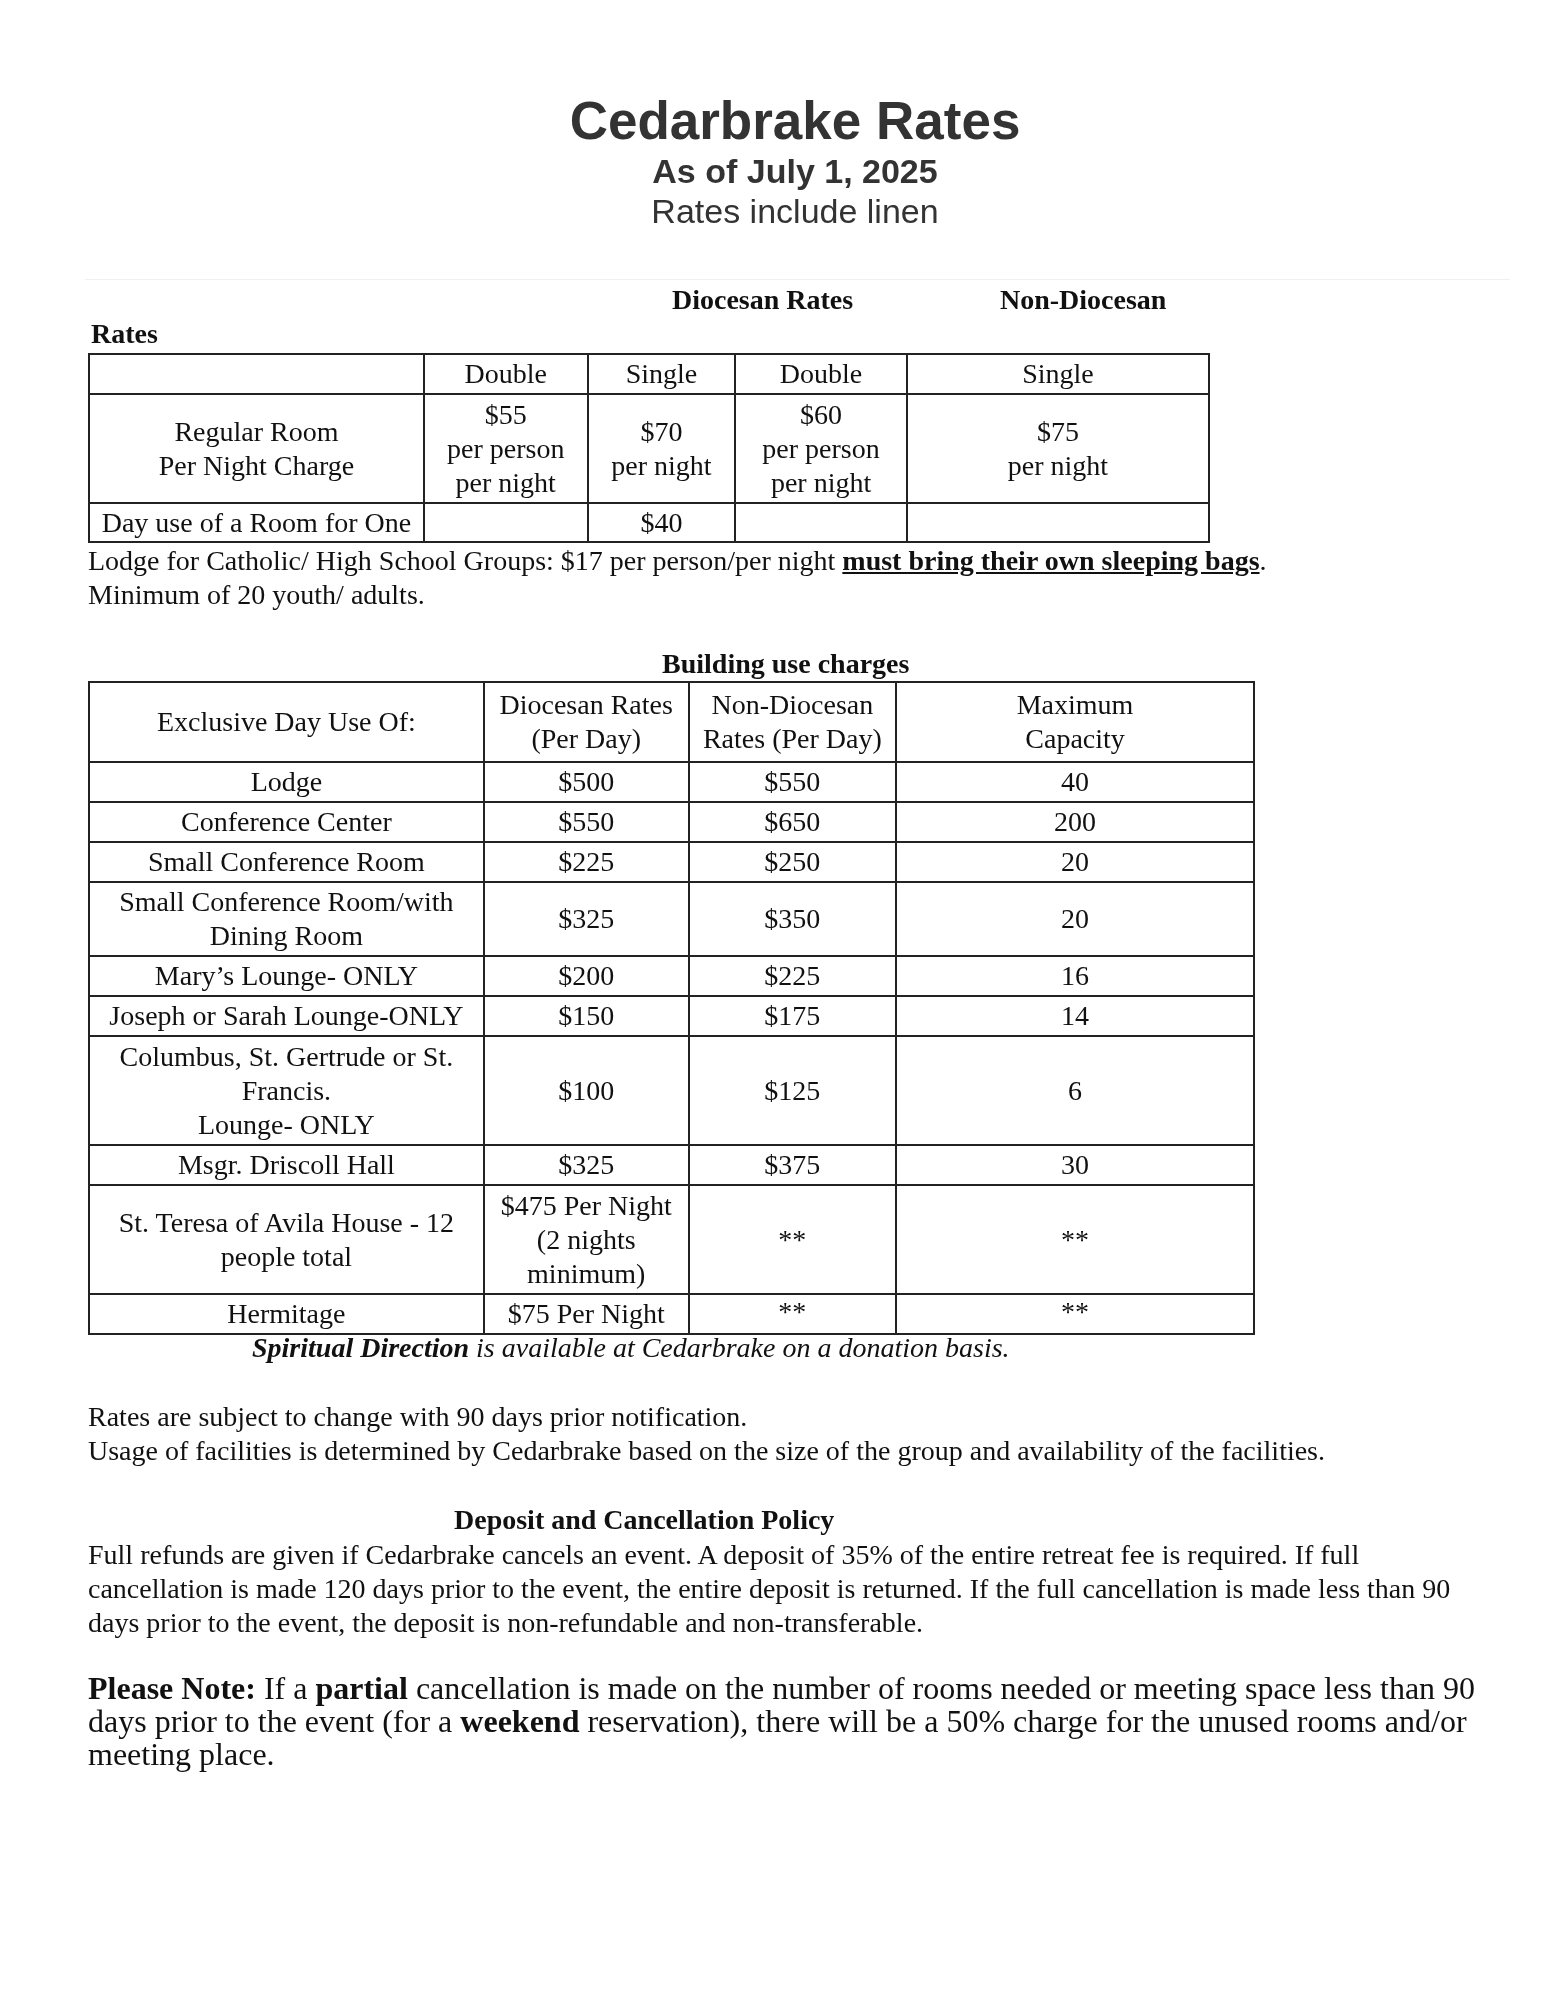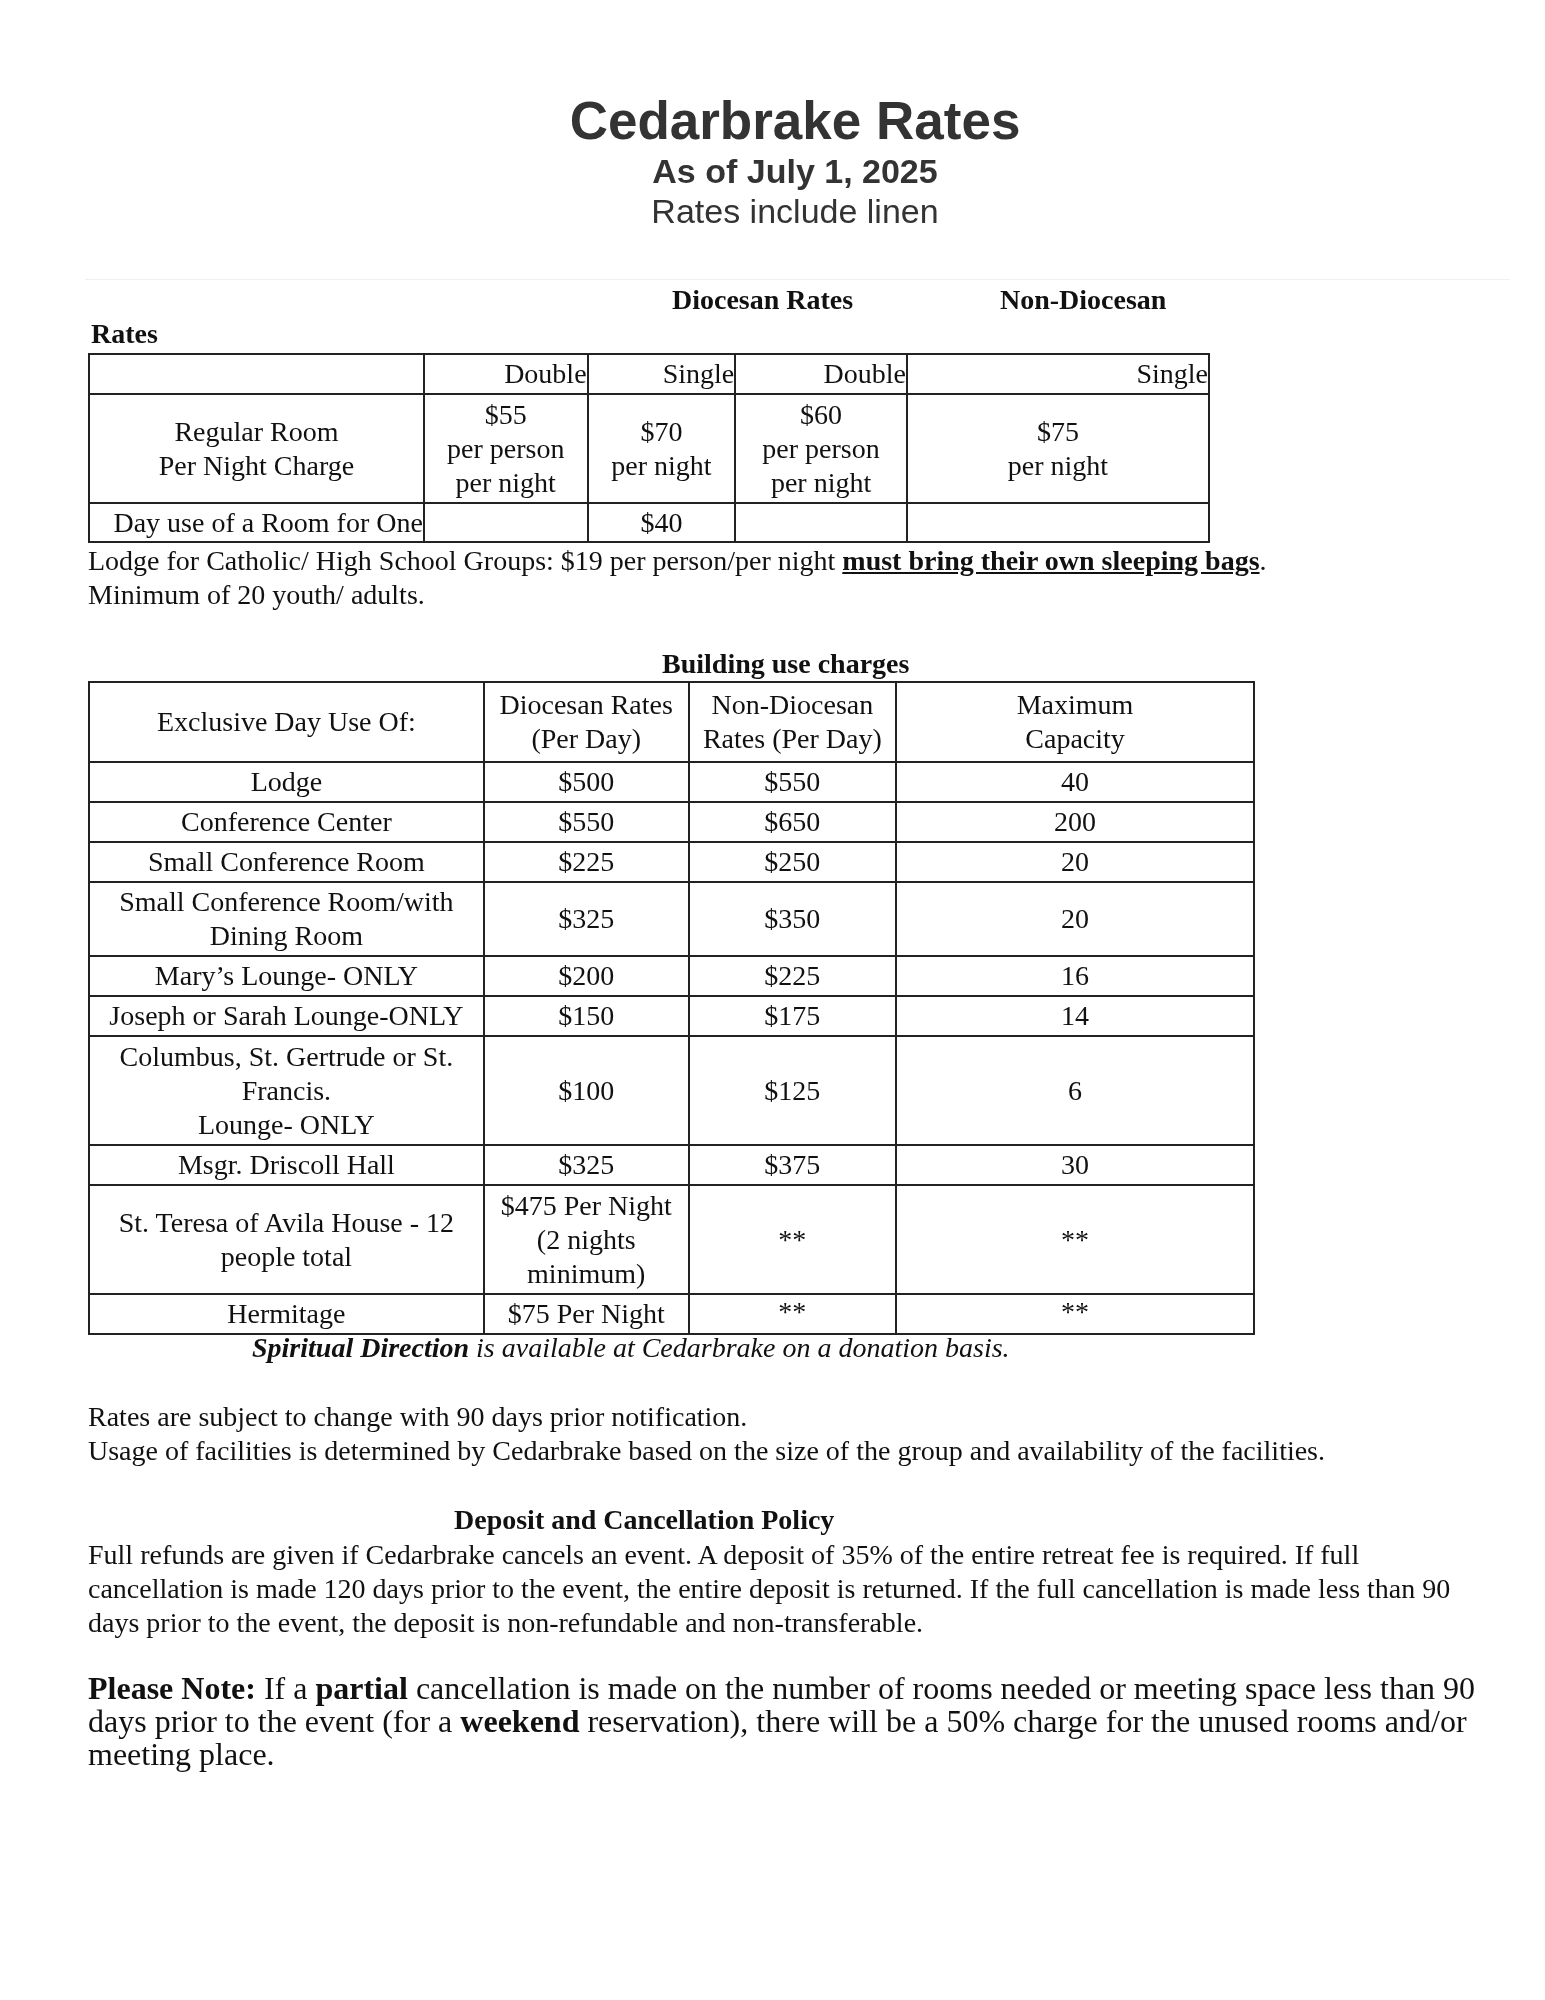--- a/index.html
+++ b/index.html
@@ -8,21 +8,21 @@
   .title { left:0; width:1590px; top:90px; text-align:center; font-family:"Liberation Sans", sans-serif; font-weight:bold; font-size:53px; color:#333; }
   .subtitle { left:0; width:1590px; top:152px; text-align:center; font-family:"Liberation Sans", sans-serif; font-weight:bold; font-size:34px; color:#333; }
   .subnote { left:0; width:1590px; top:192px; text-align:center; font-family:"Liberation Sans", sans-serif; font-size:34px; color:#333; }
   .sep { left:85px; top:279px; width:1425px; height:1px; background:#f0f0f0; }
   .serif-b { font-family:"Liberation Serif", serif; font-weight:bold; font-size:28px; }
   .serif { font-family:"Liberation Serif", serif; font-size:28px; }
   table { border-collapse:collapse; position:absolute; font-family:"Liberation Serif", serif; font-size:28px; }
   td { border:2px solid #222; padding:0; line-height:34px; }
   .rates td { vertical-align:middle; }
   .bu td { text-align:center; vertical-align:middle; }
-  .left { text-align:right; }
+  .left { text-align:center; }
   .center { text-align:center; }
   u { text-decoration:underline;font-weight:bold; }
   .para { left:88px; width:1410px; font-size:28px; line-height:34px; }
 </style>
 </head>
 <body>
 
 <div class="abs title">Cedarbrake Rates</div>
 <div class="abs subtitle">As of July 1, 2025</div>
 <div class="abs subnote">Rates include linen</div>
@@ -75,21 +75,21 @@
   <tr style="height:39px;">
     <td class="left" style="white-space:nowrap;">Day use of a Room for One</td>
     <td class="center"></td>
     <td class="center">$40</td>
     <td class="center"></td>
     <td class="center"></td>
   </tr>
 </tbody>
   </table>
 
-<div class="abs serif" style="left:88px; top:545px; white-space:nowrap;"><span>Lodge for Catholic/ High School Groups: $19 per person/per night </span><u>must bring their own sleeping bags</u><span>.</span></div>
+<div class="abs serif" style="left:88px; top:545px; white-space:nowrap;"><span>Lodge for Catholic/ High School Groups: $17 per person/per night </span><u>must bring their own sleeping bags</u><span>.</span></div>
 <div class="abs serif" style="left:88px; top:579px;">Minimum of 20 youth/ adults.</div>
 
 <div class="abs serif-b" style="left:662px; top:648px;">Building use charges</div>
 
 <table class="bu" style="left:88px; top:681px; width:1167px;">
   <colgroup>
     <col style="width:395px">
       <col style="width:205px">
       <col style="width:208px">
       <col style="width:359px">

